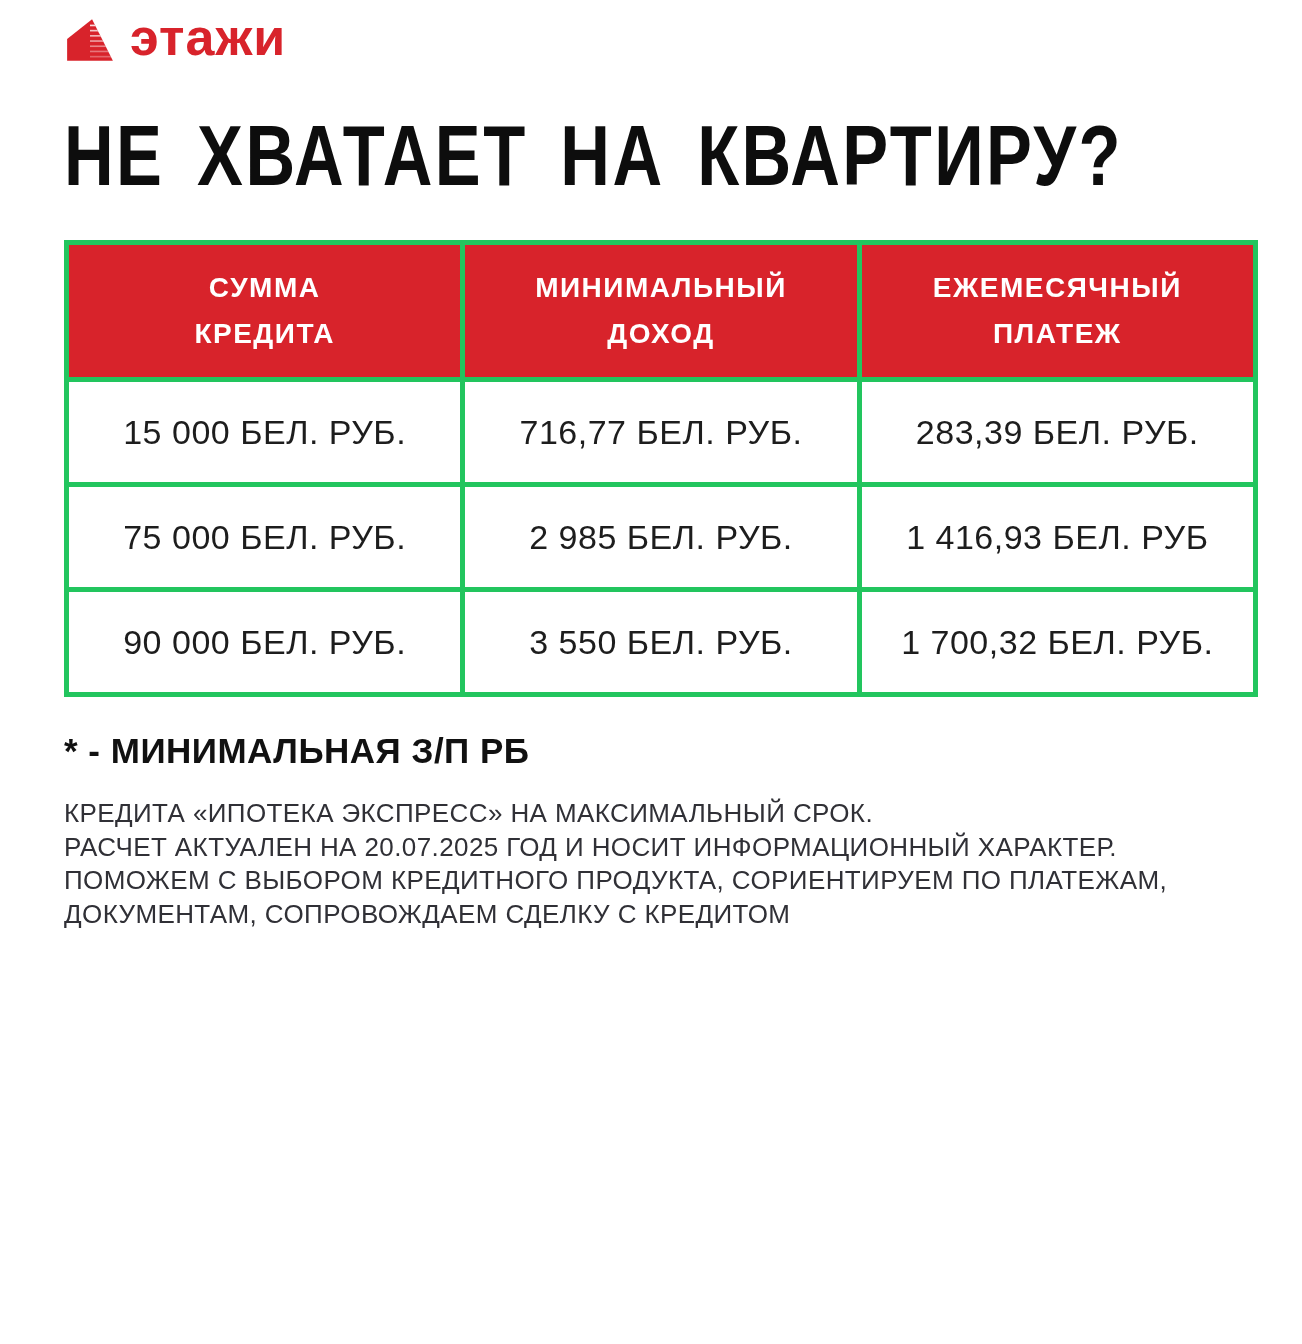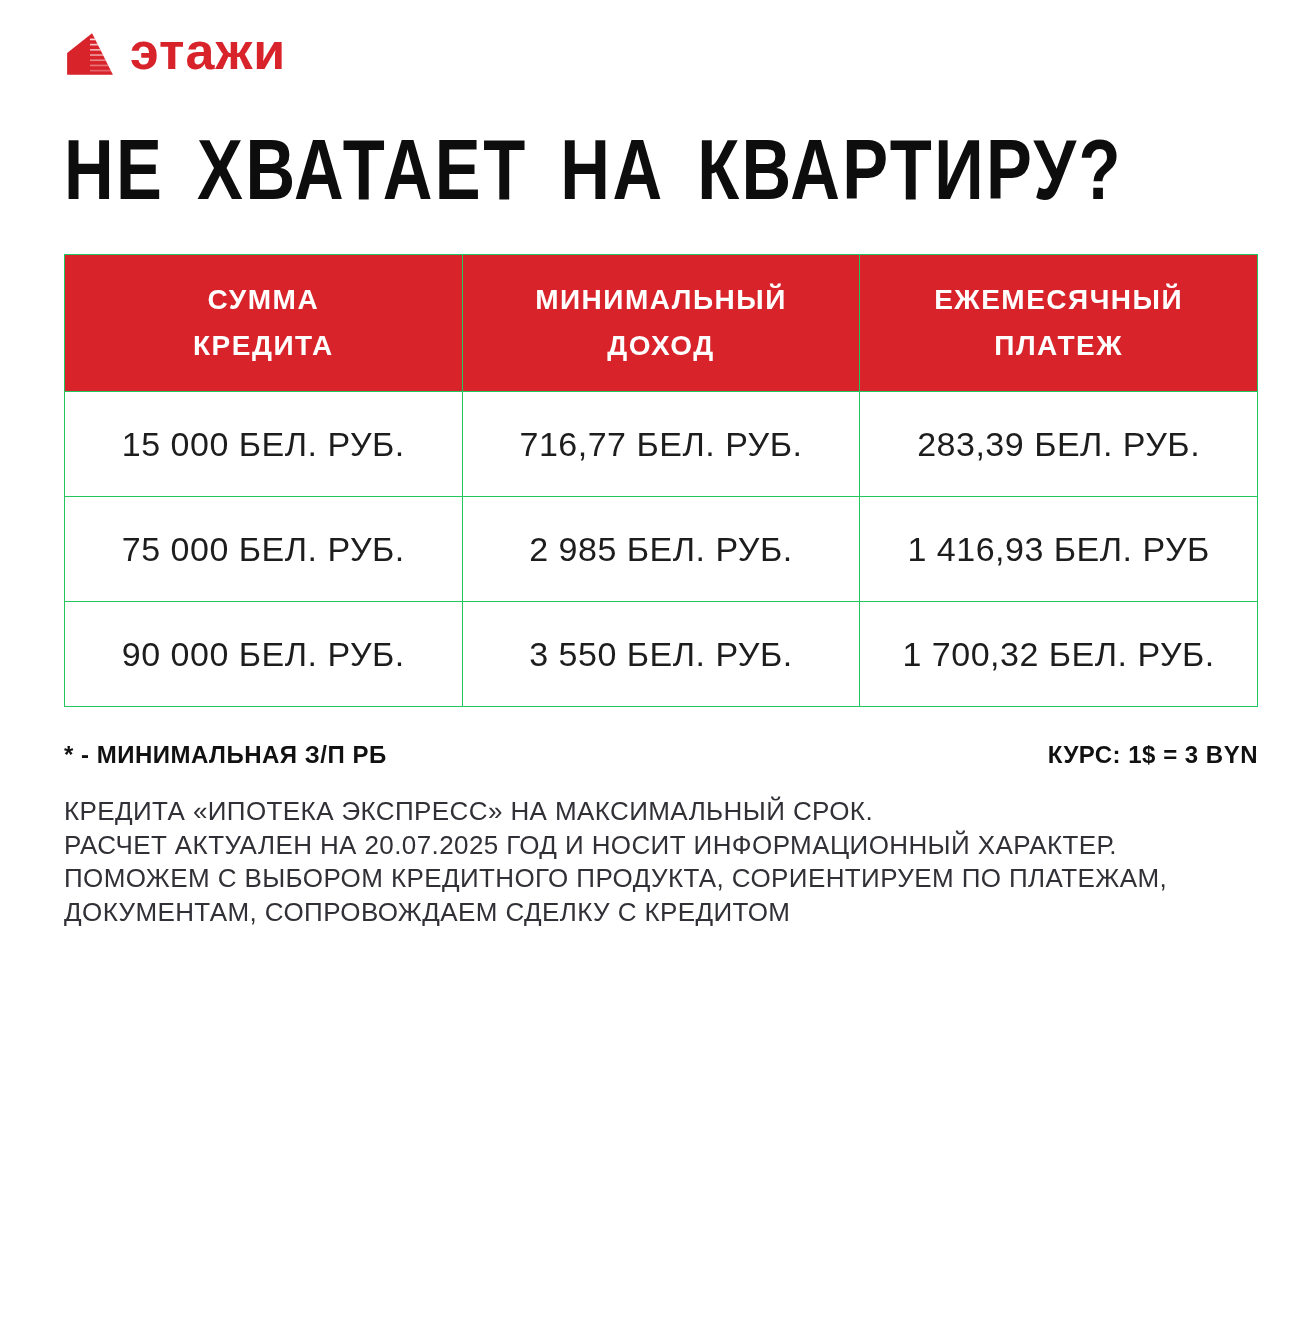--- a/index.html
+++ b/index.html
@@ -4,21 +4,21 @@
 <style>
   * { margin: 0; padding: 0; box-sizing: border-box; }
   html, body {
     width: 1302px; height: 1344px;
     background: #ffffff;
     font-family: "Liberation Sans", sans-serif;
     overflow: hidden;
   }
   .page {
     width: 1182px; height: 1344px;
-    padding: 24px 44px 0 64px;
+    padding: 10px 44px 0 64px;
   }
 
   
   .logo-row {
     display: flex; align-items: center; gap: 14px;
     height: 56px; margin-top: 2px;
   }
   .logo-icon svg { display: block; }
   .logo-text {
     color: #d8232b;
@@ -44,21 +44,21 @@
   }
 
   
   table.credit-table {
     margin-top: 42px;
     width: 1194px;
     border-collapse: collapse;
     table-layout: fixed;
   }
   .credit-table th, .credit-table td {
-    border: 1px solid #22c55e;
+    border: 5px solid #22c55e;
     text-align: center;
     vertical-align: middle;
   }
   .credit-table th {
     background: #d8232b;
     color: #ffffff;
     height: 137px;
     font-size: 28px;
     font-weight: 700;
     letter-spacing: 1.5px;
@@ -74,24 +74,25 @@
     letter-spacing: 0.5px;
   }
 
   
   .footnote-row {
     margin-top: 34px;
     width: 1194px;
     display: flex;
     justify-content: space-between;
     align-items: baseline;
-    font-size: 24px;
+    font-size: 35px;
     font-weight: 700;
     color: #111111;
     letter-spacing: 0.5px;
+    flex-direction: column;
   }
 
   
   .disclaimer {
     margin-top: 26px;
     width: 1200px;
     font-size: 26px;
     font-weight: 400;
     color: #303036;
     letter-spacing: 0.4px;
@@ -153,21 +154,20 @@
       <tr>
         <td>90 000 БЕЛ. РУБ.</td>
         <td>3 550 БЕЛ. РУБ.</td>
         <td>1 700,32 БЕЛ. РУБ.</td>
       </tr>
     </tbody>
   </table>
 
   <div class="footnote-row">
     <span>* - МИНИМАЛЬНАЯ З/П РБ</span>
-    <span>КУРС: 1$ = 3 BYN</span>
   </div>
 
   <div class="disclaimer">
     <div class="line">КРЕДИТА «ИПОТЕКА ЭКСПРЕСС» НА МАКСИМАЛЬНЫЙ СРОК.</div>
     <div class="line">РАСЧЕТ АКТУАЛЕН НА 20.07.2025 ГОД И НОСИТ ИНФОРМАЦИОННЫЙ ХАРАКТЕР.</div>
     <div class="line">ПОМОЖЕМ С ВЫБОРОМ КРЕДИТНОГО ПРОДУКТА, СОРИЕНТИРУЕМ ПО ПЛАТЕЖАМ,</div>
     <div class="line">ДОКУМЕНТАМ, СОПРОВОЖДАЕМ СДЕЛКУ С КРЕДИТОМ</div>
   </div>
 
 </div>

